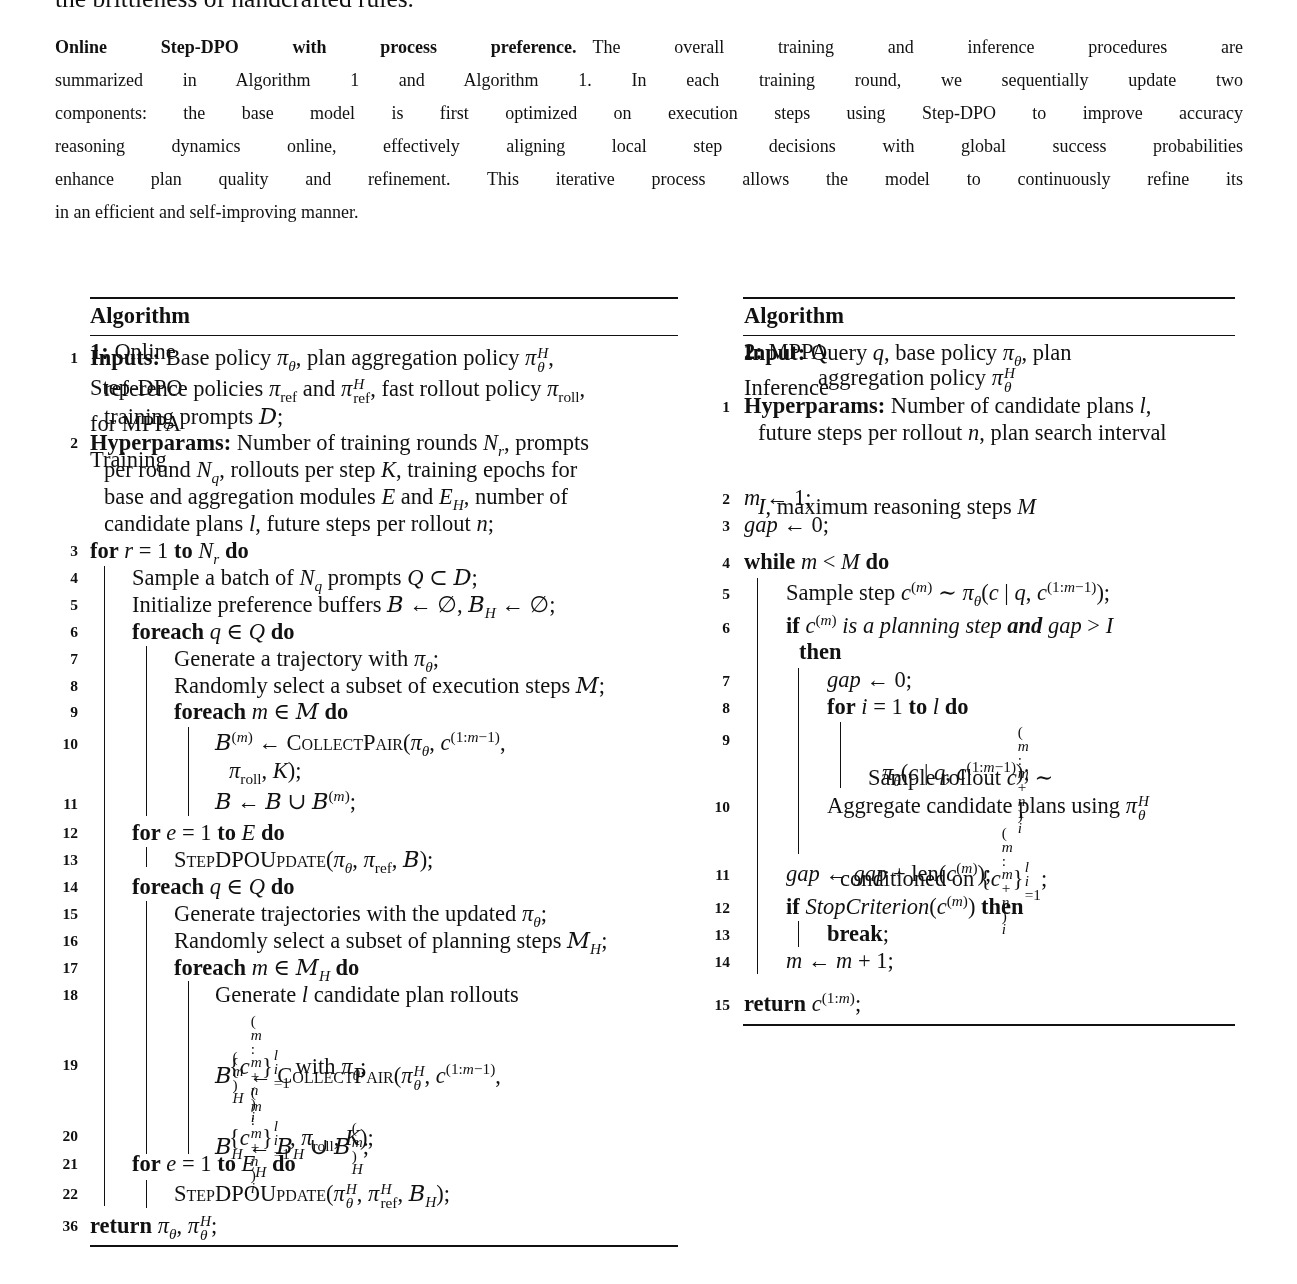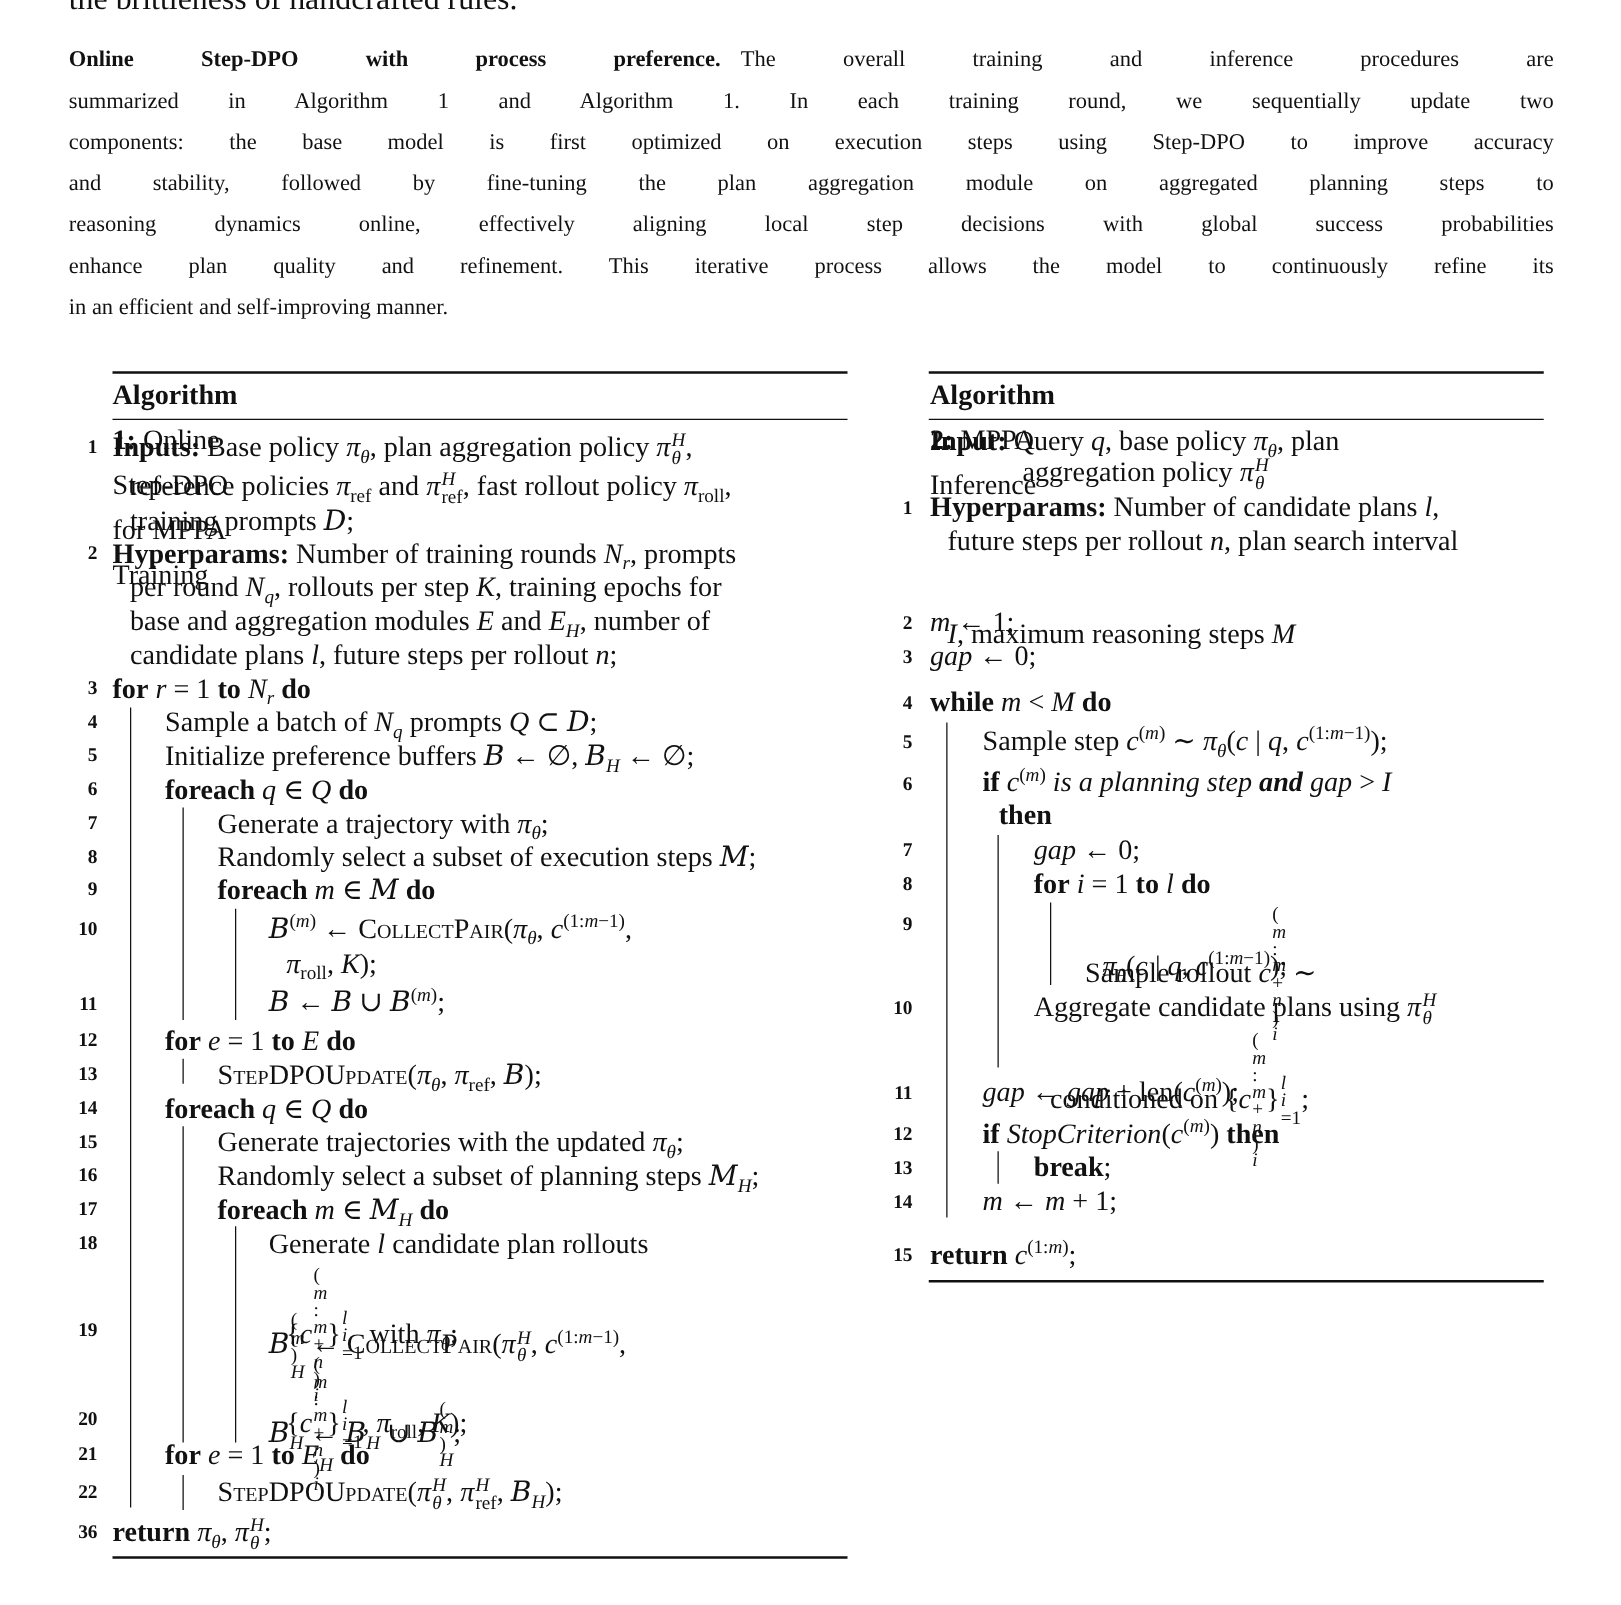--- a/index.html
+++ b/index.html
@@ -45,21 +45,20 @@
 </style>
 </head>
 <body>
 
 <div id="cropped-line">the brittleness of handcrafted rules.</div>
 
 <div id="paragraph">
   <span class="para-line"><span class="heading-run">Online Step-DPO with process preference.</span><span>The overall training and inference procedures are</span></span>
   <span class="para-line">summarized in Algorithm 1 and Algorithm 1. In each training round, we sequentially update two</span>
   <span class="para-line">components: the base model is first optimized on execution steps using Step-DPO to improve accuracy</span>
-  <span class="para-line">and stability, followed by fine-tuning the plan aggregation module on aggregated planning steps to</span>
   <span class="para-line">reasoning dynamics online, effectively aligning local step decisions with global success probabilities</span>
   <span class="para-line">enhance plan quality and refinement. This iterative process allows the model to continuously refine its</span>
   <span class="para-line last">in an efficient and self-improving manner.</span>
 </div>
 
 <div class="algo" id="algo1-box" style="left:0;top:0;">
   <div class="rule-top" style="position:absolute;left:90px;top:297px;width:588px;"></div>
   <div class="title" style="position:absolute;left:90px;top:298px;">
     <span class="b">Algorithm 1:</span>
     <span>Online Step-DPO for MPPA Training</span>

